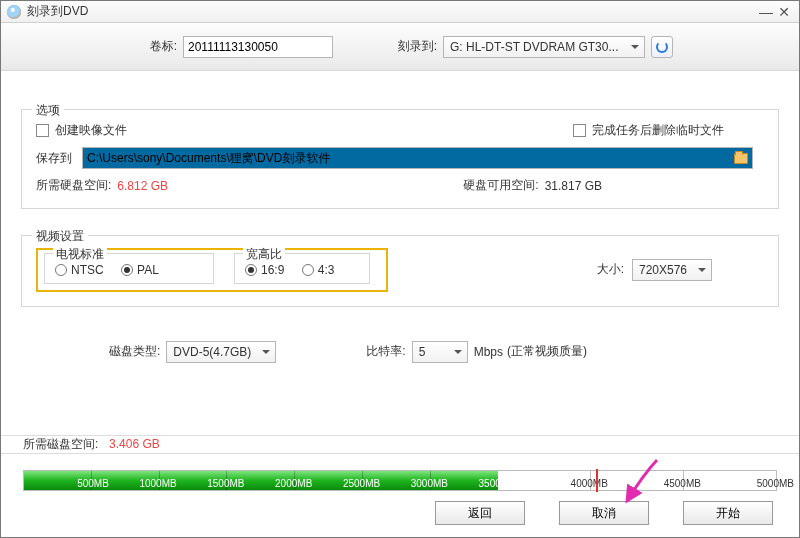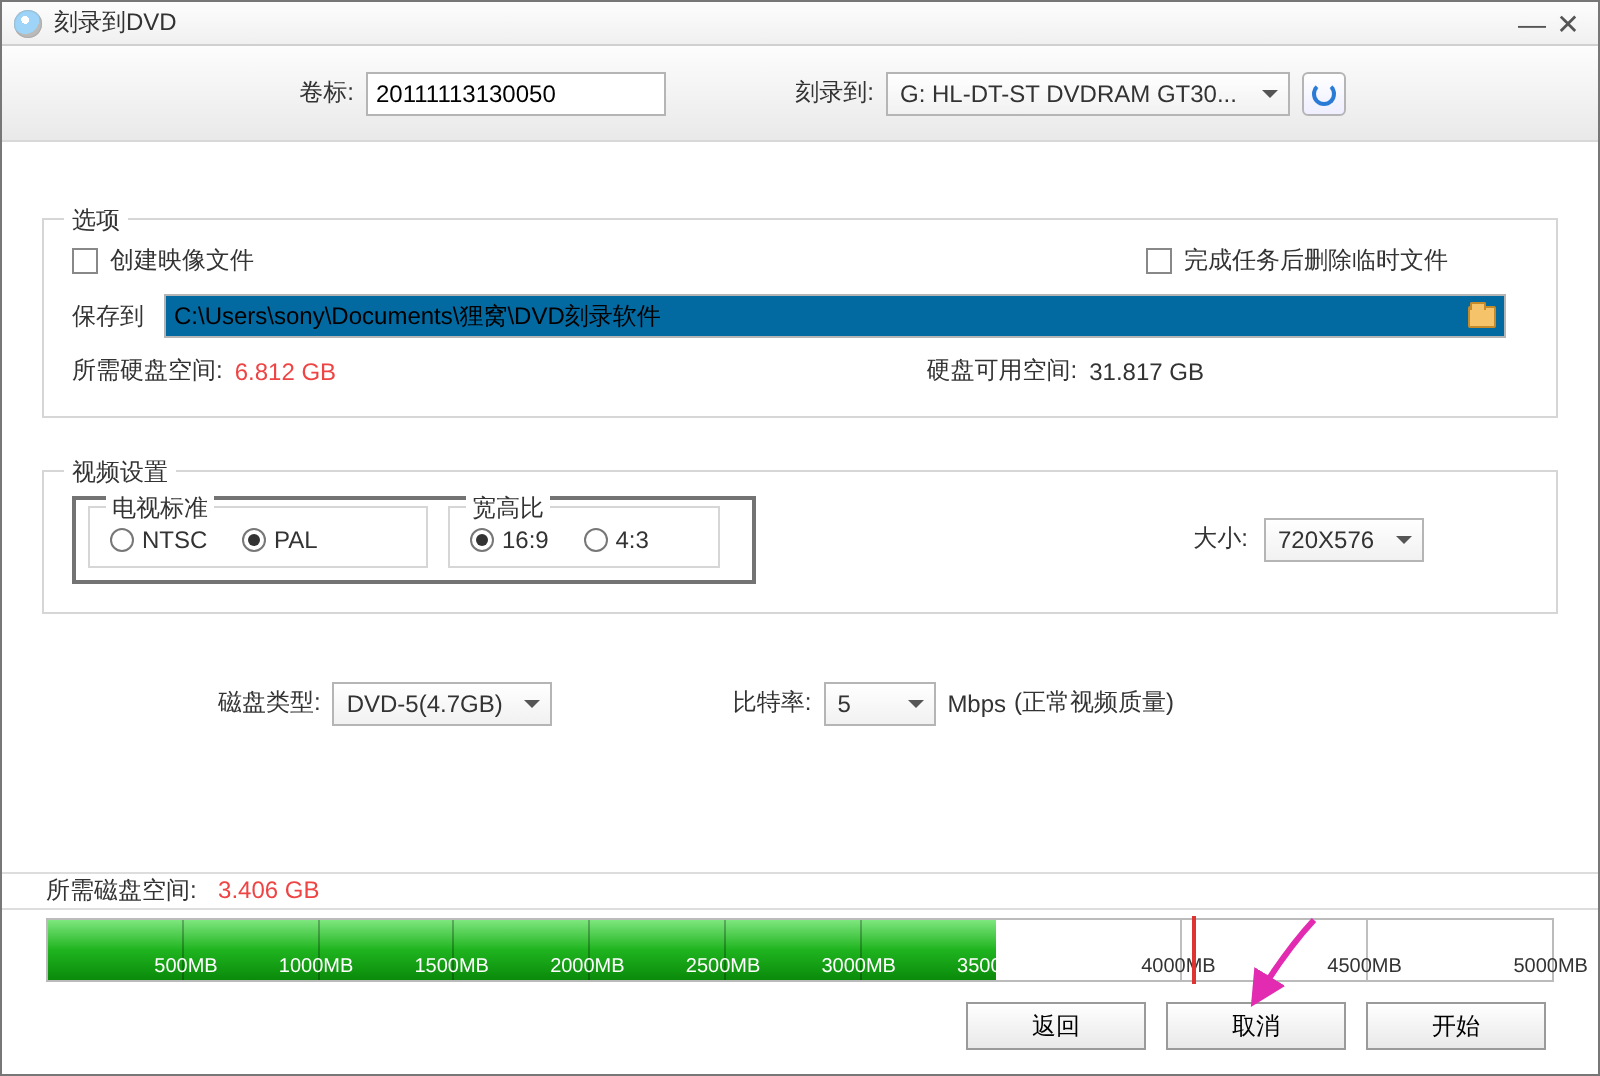--- a/index.html
+++ b/index.html
@@ -25,42 +25,42 @@
   
   .path-wrap { flex:1; display:flex; align-items:center; }
   .path-input { flex:1; height:22px; border:1px solid #b5b5b5; background:#0369a1; padding:0 4px; font-size:12px; }
   .folder-btn { width:22px; height:20px; margin-left:-23px; display:flex; align-items:center; justify-content:center; }
   .folder-glyph { width:14px; height:11px; background:#f5c36a; border:1px solid #c58a2a; border-radius:1px; position:relative; }
   .folder-glyph::before { content:""; position:absolute; top:-3px; left:0; width:6px; height:3px; background:#f5c36a; border:1px solid #c58a2a; border-bottom:none; border-radius:1px 1px 0 0; }
   
   .green { color:#ef4444;text-align:center; }
   
   .video-settings { margin-top: 26px; }
-  .highlight-box { border:2px solid #737373; display:flex; padding:3px 6px 6px 6px; }
+  .highlight-box { border:2px solid #eab308; display:flex; padding:3px 6px 6px 6px;gap:10px; }
   .subgroup { border:1px solid #d6d6d6; padding:8px 10px 6px 10px; position:relative; margin-right:10px; }
   .subgroup .sub-legend { position:absolute; top:-8px; left:8px; background:#fff; padding:0 3px; font-size:12px; }
   .radio { width:12px; height:12px; border:1px solid #777; border-radius:50%; display:inline-flex; align-items:center; justify-content:center; margin-right:4px; vertical-align:middle; background:#fff; }
   .radio.sel::after { content:""; width:6px; height:6px; background:#333; border-radius:50%; }
   .radio-lbl { margin-right:14px; vertical-align:middle; }
   
   .mid-row { display:flex; align-items:center; margin-top:34px; }
   
   .footer-area { position:absolute; left:1px; right:1px; bottom:1px; }
   .space-line { font-size:12px; padding:0 22px; color:#333; border-top:1px solid #ddd; border-bottom:1px solid #ddd; background:#fff; }
-  .bar-wrap { height:32px; position:relative; margin:4px 22px 0 22px; border:1px solid #bbb; }
+  .bar-wrap { height:21px; position:relative; margin:16px 22px 0 22px; border:1px solid #bbb; }
   .bar-fill { position:absolute; left:0; top:0; bottom:0; width:63%; background:linear-gradient(#7ee67e,#1fb41f,#0a8a0a); }
   .bar-rest { position:absolute; left:63%; right:0; top:0; bottom:0; background:#fff; }
   .ticks { position:absolute; inset:0; display:flex; }
   .tick { flex:1; border-right:1px solid rgba(0,0,0,.25); position:relative; }
   .tick:last-child { border-right:none; }
   .tick span { position:absolute; bottom:1px; right:-18px; font-size:10px; color:#333; }
   .bar-fill .tick span { color:#fff; }
   .red-marker { position:absolute; top:-2px; bottom:-2px; width:2px; background:#d33; left:76%; }
   
-  .btn-row { display:flex; justify-content:flex-end; gap:10px; padding:10px 26px 12px 0; position:relative;text-align:center; }
+  .btn-row { display:flex; justify-content:flex-end; gap:34px; padding:10px 26px 12px 0; position:relative;text-align:center; }
   .btn { width:90px; height:24px; border:1px solid #9a9a9a; background:linear-gradient(#fff,#e9e9e9); font-size:12px; display:flex; align-items:center; justify-content:center; cursor:default; }
   
   .arrow-annot { position:absolute; width:50px; height:50px; pointer-events:none; }
   .arrow-annot svg { width:100%; height:100%; }
 </style>
 </head>
 <body>
 
 <div class="titlebar">
   <span class="disc-icon"></span>

